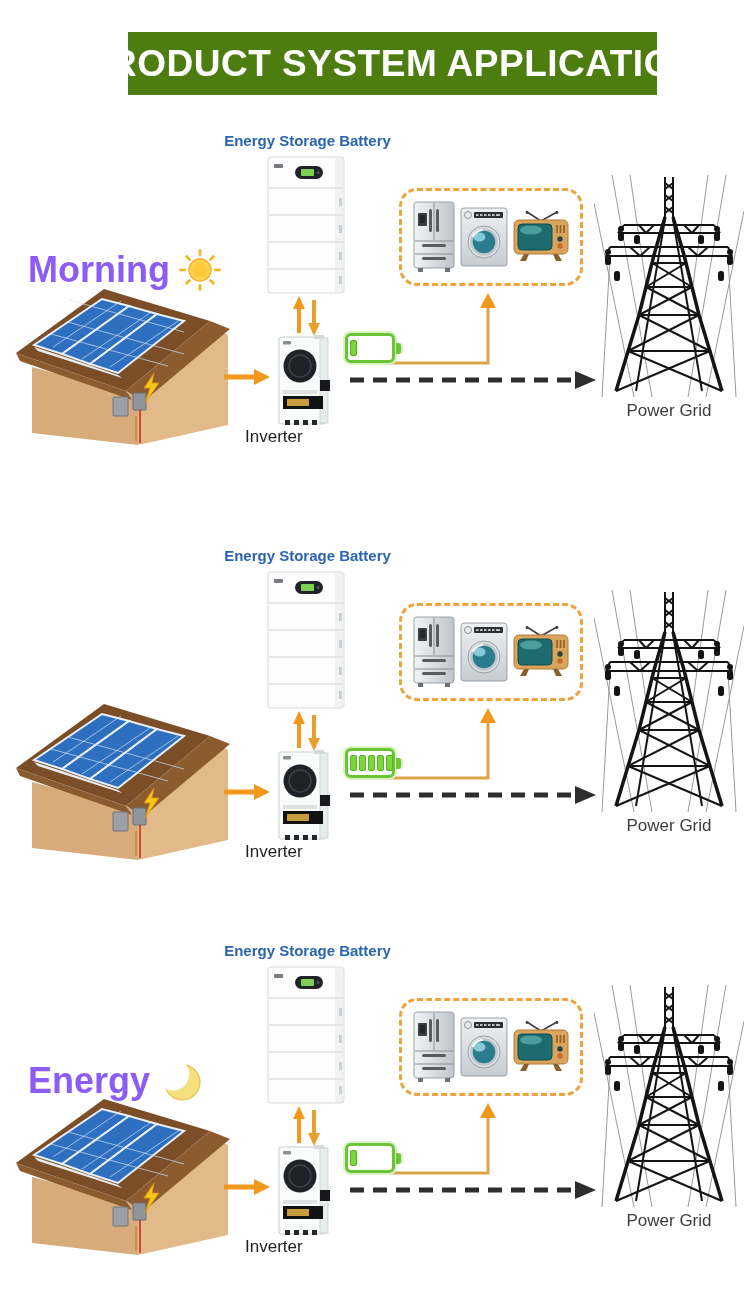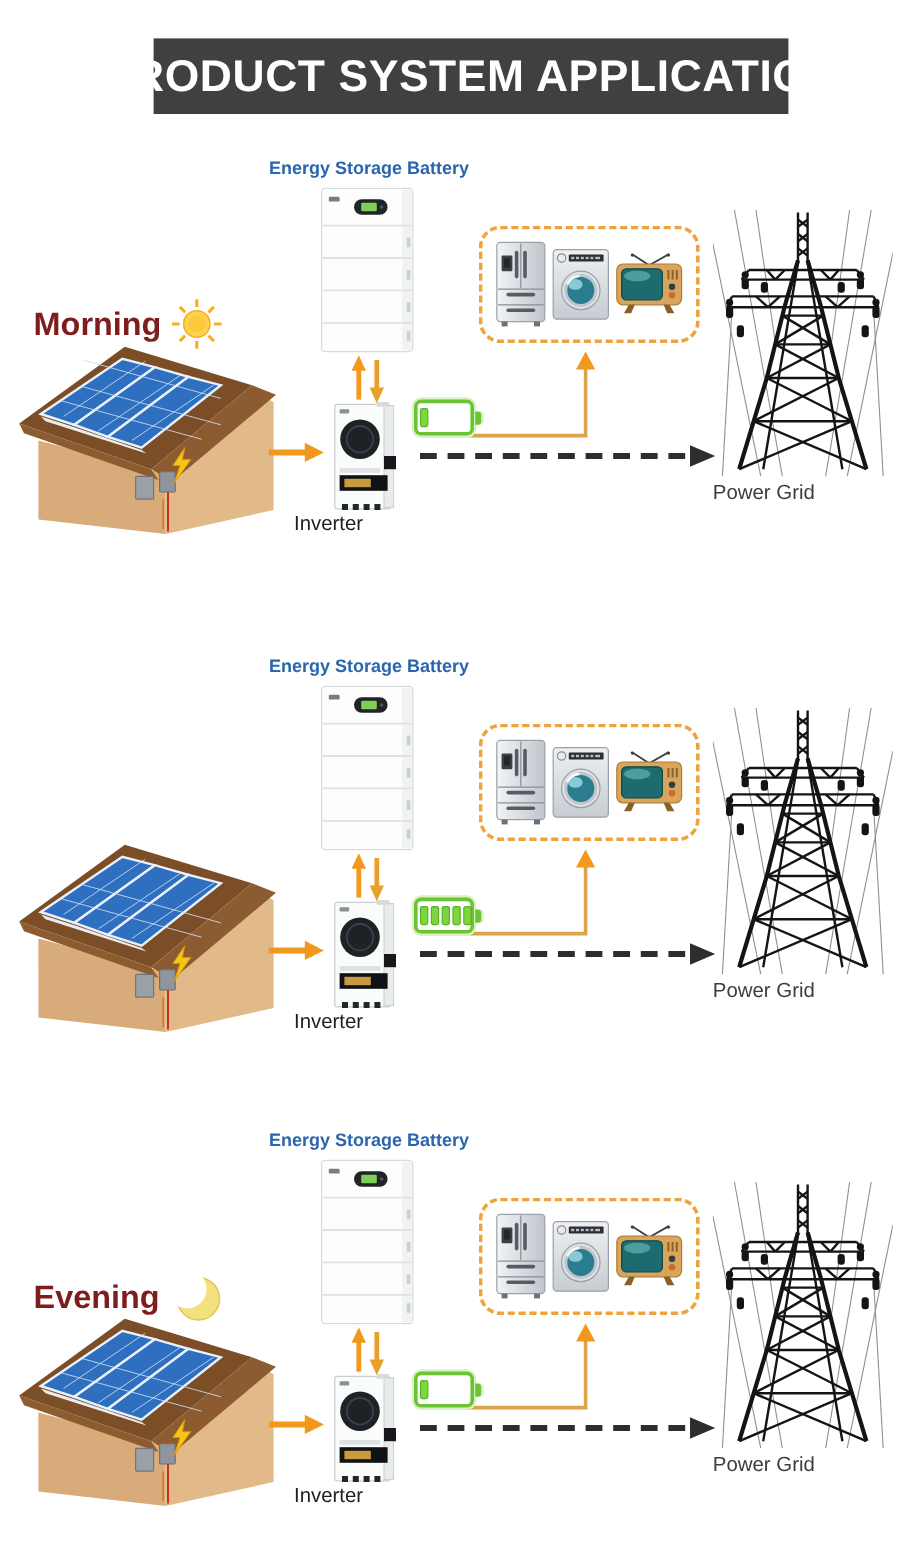--- a/index.html
+++ b/index.html
@@ -3,39 +3,39 @@
 <meta charset="utf-8">
 <style>
   html,body{margin:0;padding:0;}
   body{
     width:750px;height:1300px;position:relative;overflow:hidden;
     background:#ffffff;
     font-family:"Liberation Sans", sans-serif;
   }
   .header{
     position:absolute;left:128px;top:32px;width:529px;height:63px;
-    background:#404040;display:flex;align-items:center;justify-content:center;
+    background:#4d7c0f;display:flex;align-items:center;justify-content:center;
   }
   .header .title{
     color:#ffffff;font-size:37px;font-weight:bold;letter-spacing:.5px;white-space:nowrap;
   }
   .row{position:absolute;left:0;width:705px;height:335px;}
   .row-morning{top:130px;}
   .row-noon{top:545px;}
   .row-evening{top:940px;}
 
   .battery-label{
     position:absolute;left:210px;top:2px;width:195px;text-align:center;
     color:#2a65ae;font-weight:bold;font-size:15px;
   }
   .battery-stack{position:absolute;left:263px;top:24px;}
   .time-wrap{
     position:absolute;left:28px;top:118px;display:flex;align-items:center;gap:8px;
   }
-  .time-label{color:#7f1d1d;font-size:27px;font-weight:bold;}
+  .time-label{color:#8b5cf6;font-size:36px;font-weight:bold;}
   .house{position:absolute;left:14px;top:145px;}
   .connectors{position:absolute;left:0;top:0;pointer-events:none;}
   .inverter{position:absolute;left:276px;top:203px;}
   .inverter-label{
     position:absolute;left:245px;top:297px;width:120px;text-align:left;
     color:#1f1f1f;font-size:17px;
   }
   .batt-icon{position:absolute;left:345px;top:203px;display:flex;align-items:center;}
   .batt-body{
     width:40px;height:20px;border:3px solid #6cc435;border-radius:6px;background:#fff;
@@ -43,21 +43,21 @@
   }
   .seg{width:5px;height:14px;background:#7ed63f;border:1px solid #57b324;border-radius:2px;}
   .batt-nub{width:5px;height:11px;background:#6cc435;border-radius:0 3px 3px 0;margin-left:1px;box-shadow:2px 0 0 0 #d9f2c4;}
   .appliance-box{
     position:absolute;left:399px;top:58px;width:174px;height:88px;
     border:3px dashed #efa33e;border-radius:18px;
     display:flex;align-items:center;justify-content:center;gap:3px;padding:2px;
   }
   .tower{position:absolute;left:594px;top:45px;}
   .grid-label{
-    position:absolute;left:594px;top:271px;width:150px;
+    position:absolute;left:594px;top:271px;width:150px;text-align:center;
     color:#3d3d3d;font-size:17px;
   }
 </style>
 </head>
 <body>
 
 <div class="header">
   <div class="title">PRODUCT SYSTEM APPLICATION</div>
 </div>
 
@@ -555,21 +555,21 @@
       <rect x="76" y="98" width="3" height="8"></rect>
         <rect x="76" y="122" width="3" height="8"></rect>
     </g>
     <rect x="11" y="10" width="9" height="4" rx="1" fill="#777c80"></rect>
     <rect x="32" y="12" width="28" height="13" rx="6.5" fill="#202428"></rect>
     <rect x="38" y="15" width="13" height="7" rx="1" fill="#7fcf56"></rect>
     <circle cx="55" cy="18.5" r="1.5" fill="#4c555c"></circle>
   </svg>
 
   <div class="time-wrap">
-    <span class="time-label">Evening</span>
+    <span class="time-label">Energy</span>
     <svg width="46" height="46" viewBox="0 0 34 34">
       <defs>
         <mask id="mooncut">
           <rect width="34" height="34" fill="#fff"></rect>
           <circle cx="11" cy="12" r="12" fill="#000"></circle>
         </mask>
       </defs>
       <circle cx="18" cy="18" r="13" fill="#f4e07c" stroke="#e2c75a" mask="url(#mooncut)"></circle>
     </svg>
   </div>

